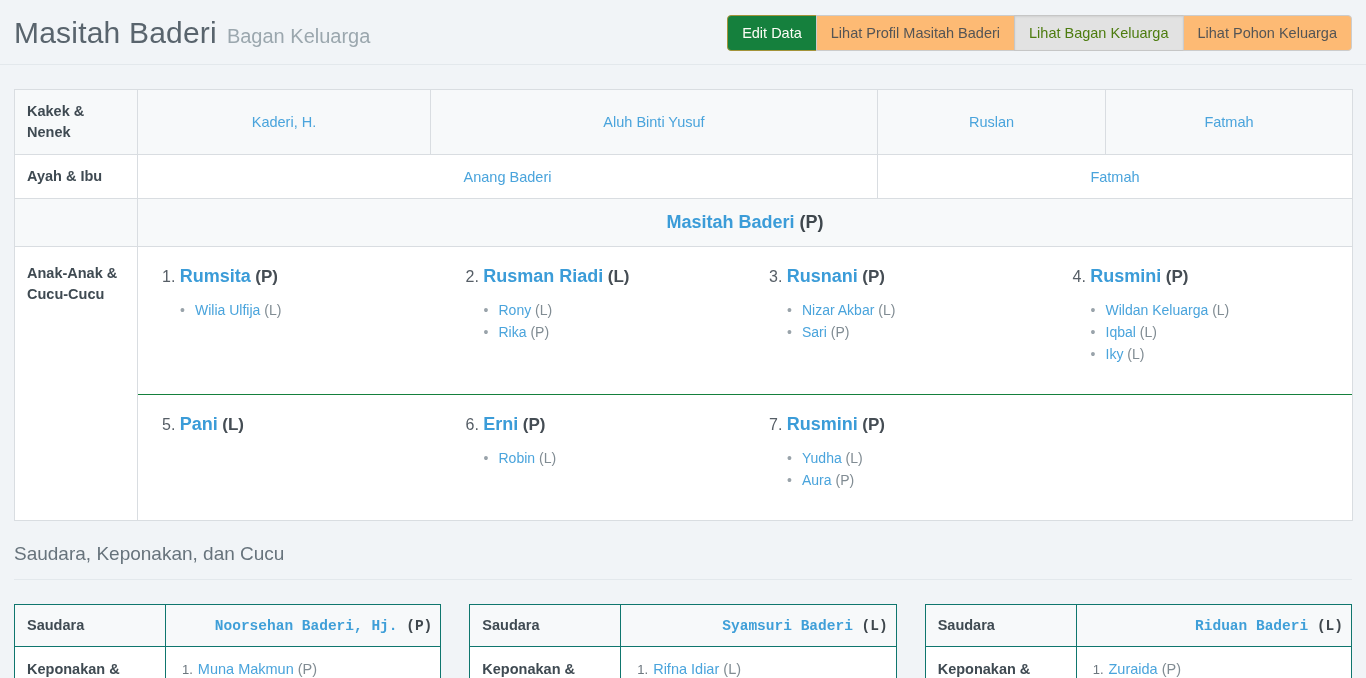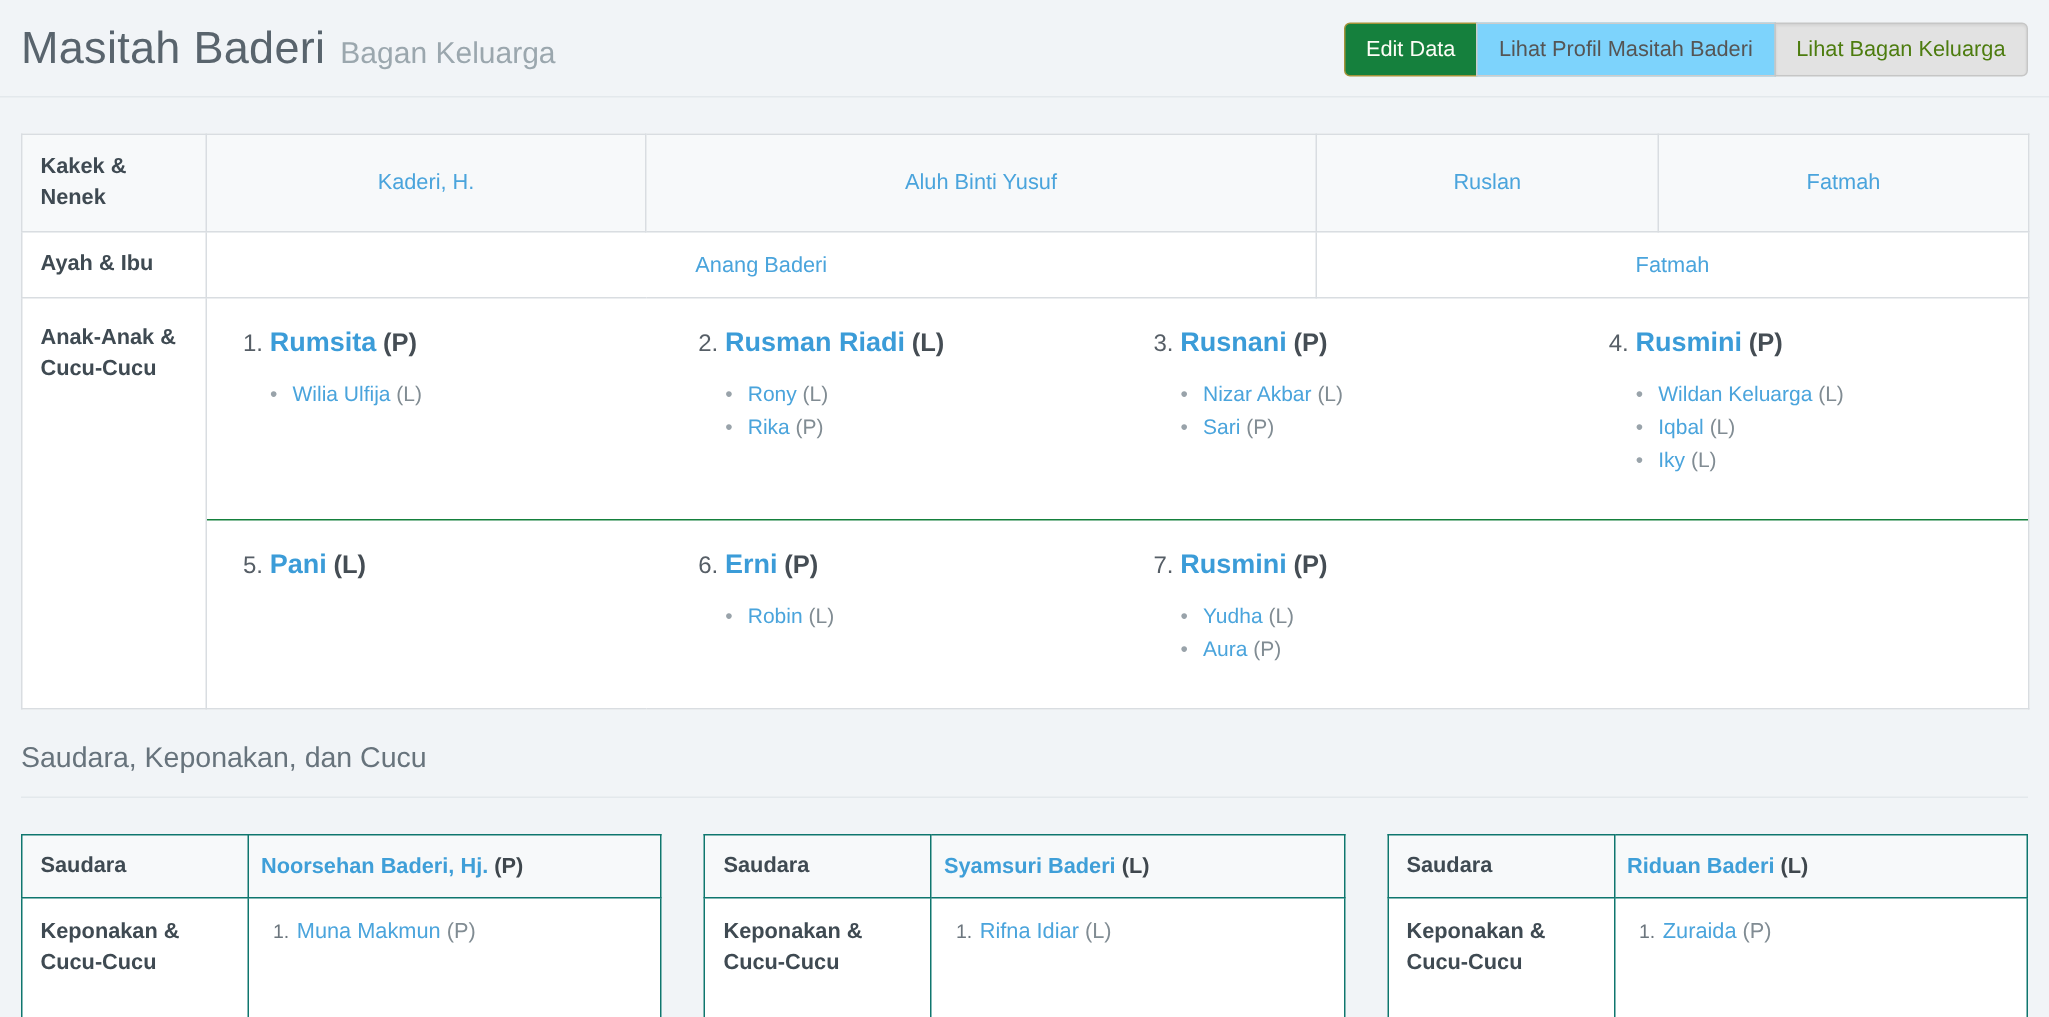--- a/index.html
+++ b/index.html
@@ -18,21 +18,21 @@
     border-bottom: 1px solid #e3e8ec;
   }
   .title-wrap { display: flex; align-items: baseline; gap: 10px; }
   .page-title { font-size: 30px; font-weight: 400; color: #59646d; letter-spacing: .2px; }
   .page-subtitle { font-size: 20px; font-weight: 400; color: #9ba7ae; }
 
   .btn-group { display: flex; }
   .btn {
     font-family: inherit;
     font-size: 14.5px; color: #555;
-    background: #7dd3fc; border: 1px solid #ccc;
+    background: #fdba74; border: 1px solid #ccc;
     padding: 9px 14px; margin-left: -1px;
     cursor: pointer; white-space: nowrap;
   }
   .btn:first-child { border-radius: 4px 0 0 4px; margin-left: 0; }
   .btn:last-child { border-radius: 0 4px 4px 0; }
   .btn-gold { background: #15803d; border-color: #a3933a; color: #fdfdf6; }
   .btn-active { background: #e2e2e2; border-color: #c6c6c6; color: #4d7c0f; box-shadow: inset 0 1px 2px rgba(0,0,0,.08); }
 
   
   .chart-table {
@@ -73,39 +73,40 @@
     border-bottom: 1px solid #e3e8ec;
   }
   .sib-row { display: flex; gap: 28px; margin: 24px 14px 0; }
   .sib-table { flex: 1; border-collapse: collapse; background: #fff; table-layout: fixed; }
   .sib-table th, .sib-table td { border: 1px solid #0f766e; }
   .sib-table .row-label {
     width: 151px; text-align: left; font-size: 14.5px; font-weight: bold;
     color: #3f4a52; padding: 10px 12px; line-height: 21px; vertical-align: middle;
   }
   .sib-table tr.neph-row .row-label { vertical-align: top; padding-top: 12px; }
-  .sib-name-cell { text-align: left; font-size: 14.5px; padding: 10px 8px; }
+  .sib-name-cell { text-align: right; font-size: 14.5px; padding: 10px 8px; font-family: Liberation Mono, monospace; }
   .sib-name-cell .link { font-weight: bold; color: #3f9fd8; }
   .sib-name-cell .gender { font-weight: bold; color: #3f474d; }
   .neph-cell { padding: 14px 12px 60px 16px; font-size: 14.5px; vertical-align: top; }
   .neph-num { color: #6c767e; font-size: 13px; margin-right: 5px; }
   .sfx { color: #818c93; }
 </style>
 </head>
 <body>
 
 <div class="page-header">
   <div class="title-wrap">
     <span class="page-title">Masitah Baderi</span>
     <span class="page-subtitle">Bagan Keluarga</span>
   </div>
   <div class="btn-group">
     <button class="btn btn-gold">Edit Data</button>
     <button class="btn">Lihat Profil Masitah Baderi</button>
     <button class="btn btn-active">Lihat Bagan Keluarga</button>
+    <button class="btn">Lihat Pohon Keluarga</button>
   </div>
 </div>
 
 <table class="chart-table">
   <colgroup>
     <col style="width:123px">
       <col style="width:293px">
       <col style="width:447px">
       <col style="width:228px">
       <col style="width:247px">
@@ -116,20 +117,27 @@
     <td class="name-cell"><a class="link">Kaderi, H.</a></td>
     <td class="name-cell"><a class="link">Aluh Binti Yusuf</a></td>
     <td class="name-cell"><a class="link">Ruslan</a></td>
     <td class="name-cell"><a class="link">Fatmah</a></td>
   </tr>
   <tr>
     <th class="row-label">Ayah &amp; Ibu</th>
     <td class="name-cell" colspan="2"><a class="link">Anang Baderi</a></td>
     <td class="name-cell" colspan="2"><a class="link">Fatmah</a></td>
   </tr>
+  <tr class="striped">
+    <th class="row-label"></th>
+    <td class="self-cell" colspan="4">
+      <a class="link">Masitah Baderi</a>
+      <span class="gender">(P)</span>
+    </td>
+  </tr>
   <tr>
     <th class="row-label" style="vertical-align:top; padding-top:16px;">Anak-Anak &amp; Cucu-Cucu</th>
     <td class="children-cell" colspan="4">
 
       <div class="kids-row">
         <div class="child">
           <div class="child-title">
             <span class="cnum">1.</span>
             <a class="cname">Rumsita</a>
             <span class="cgender">(P)</span>

